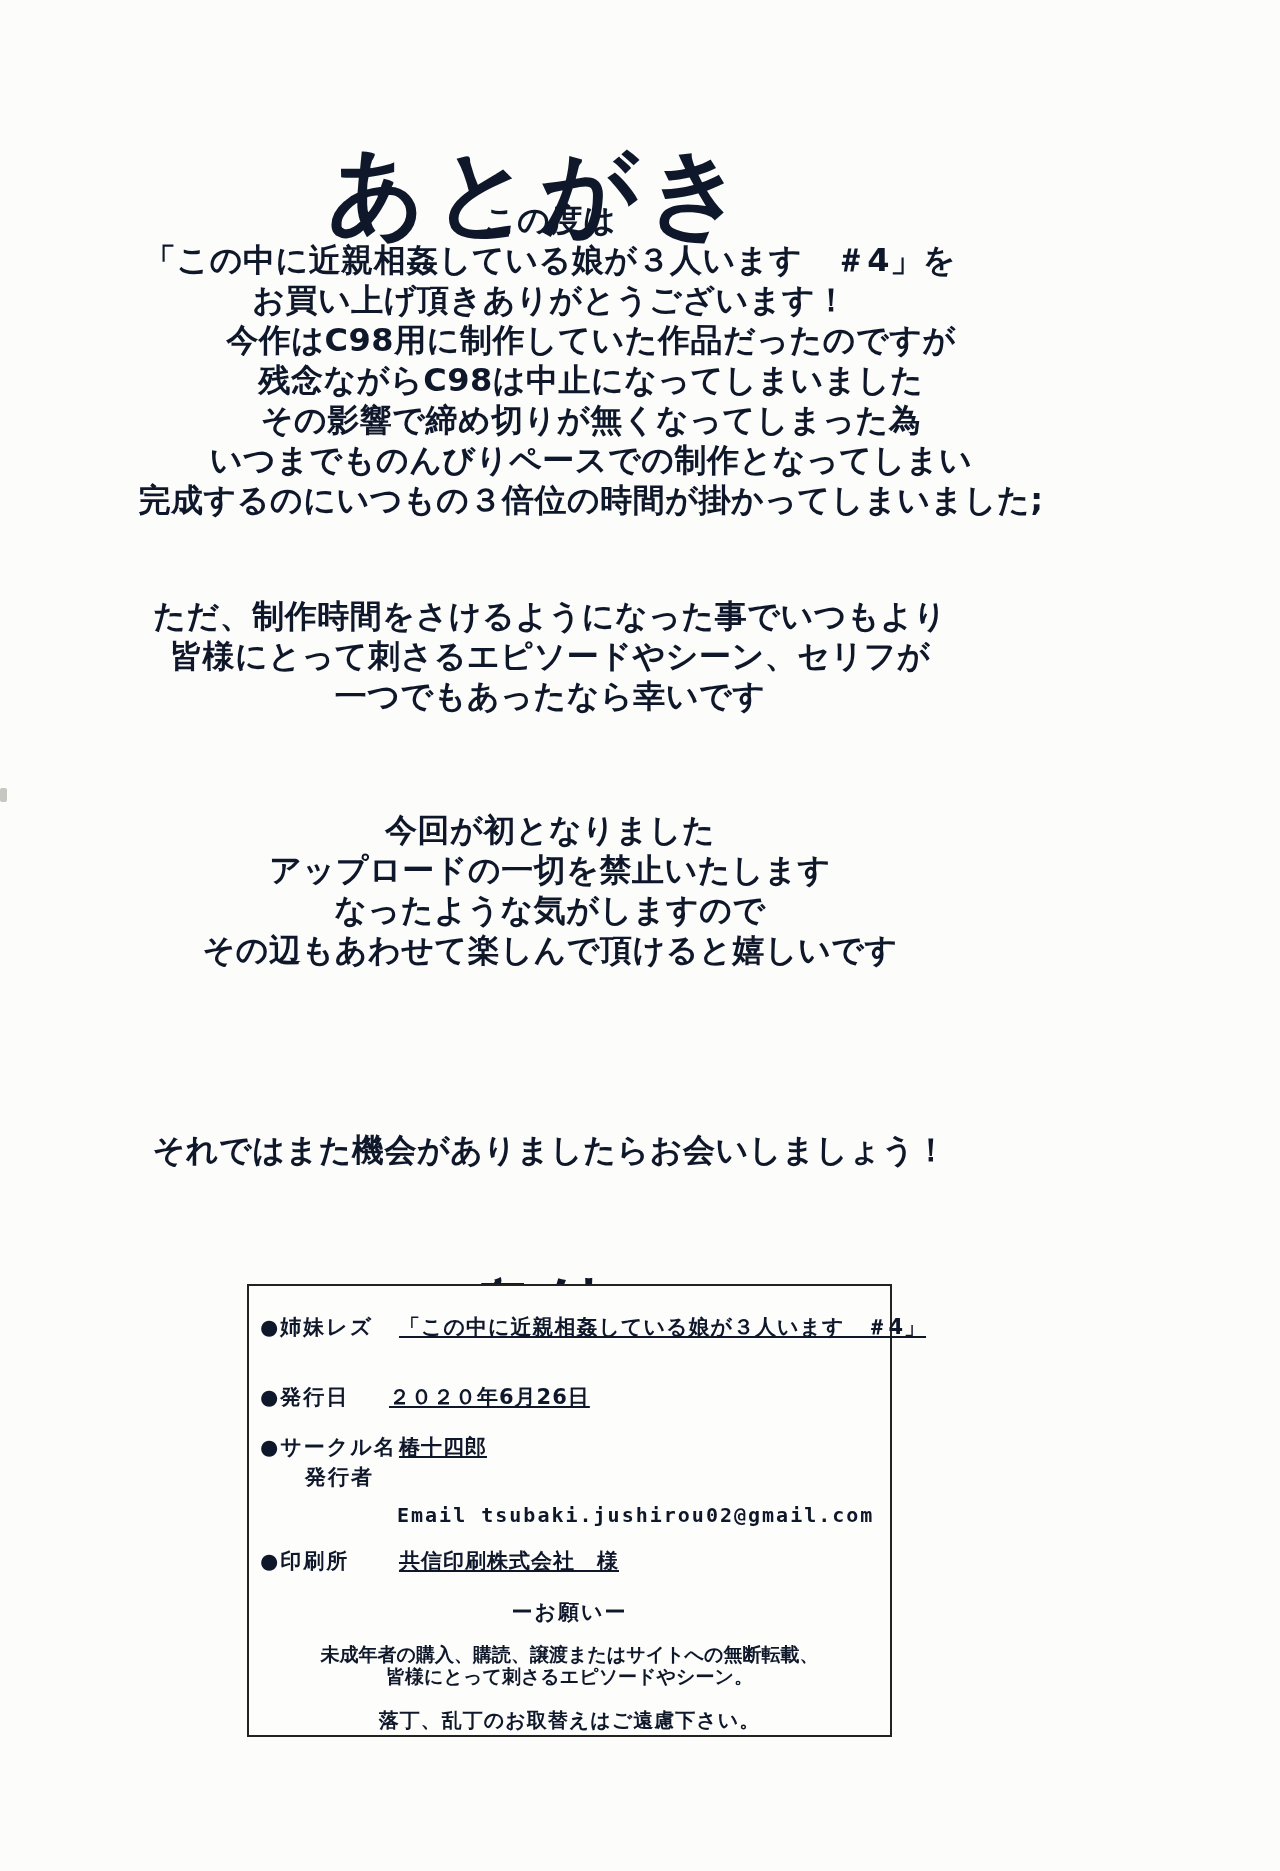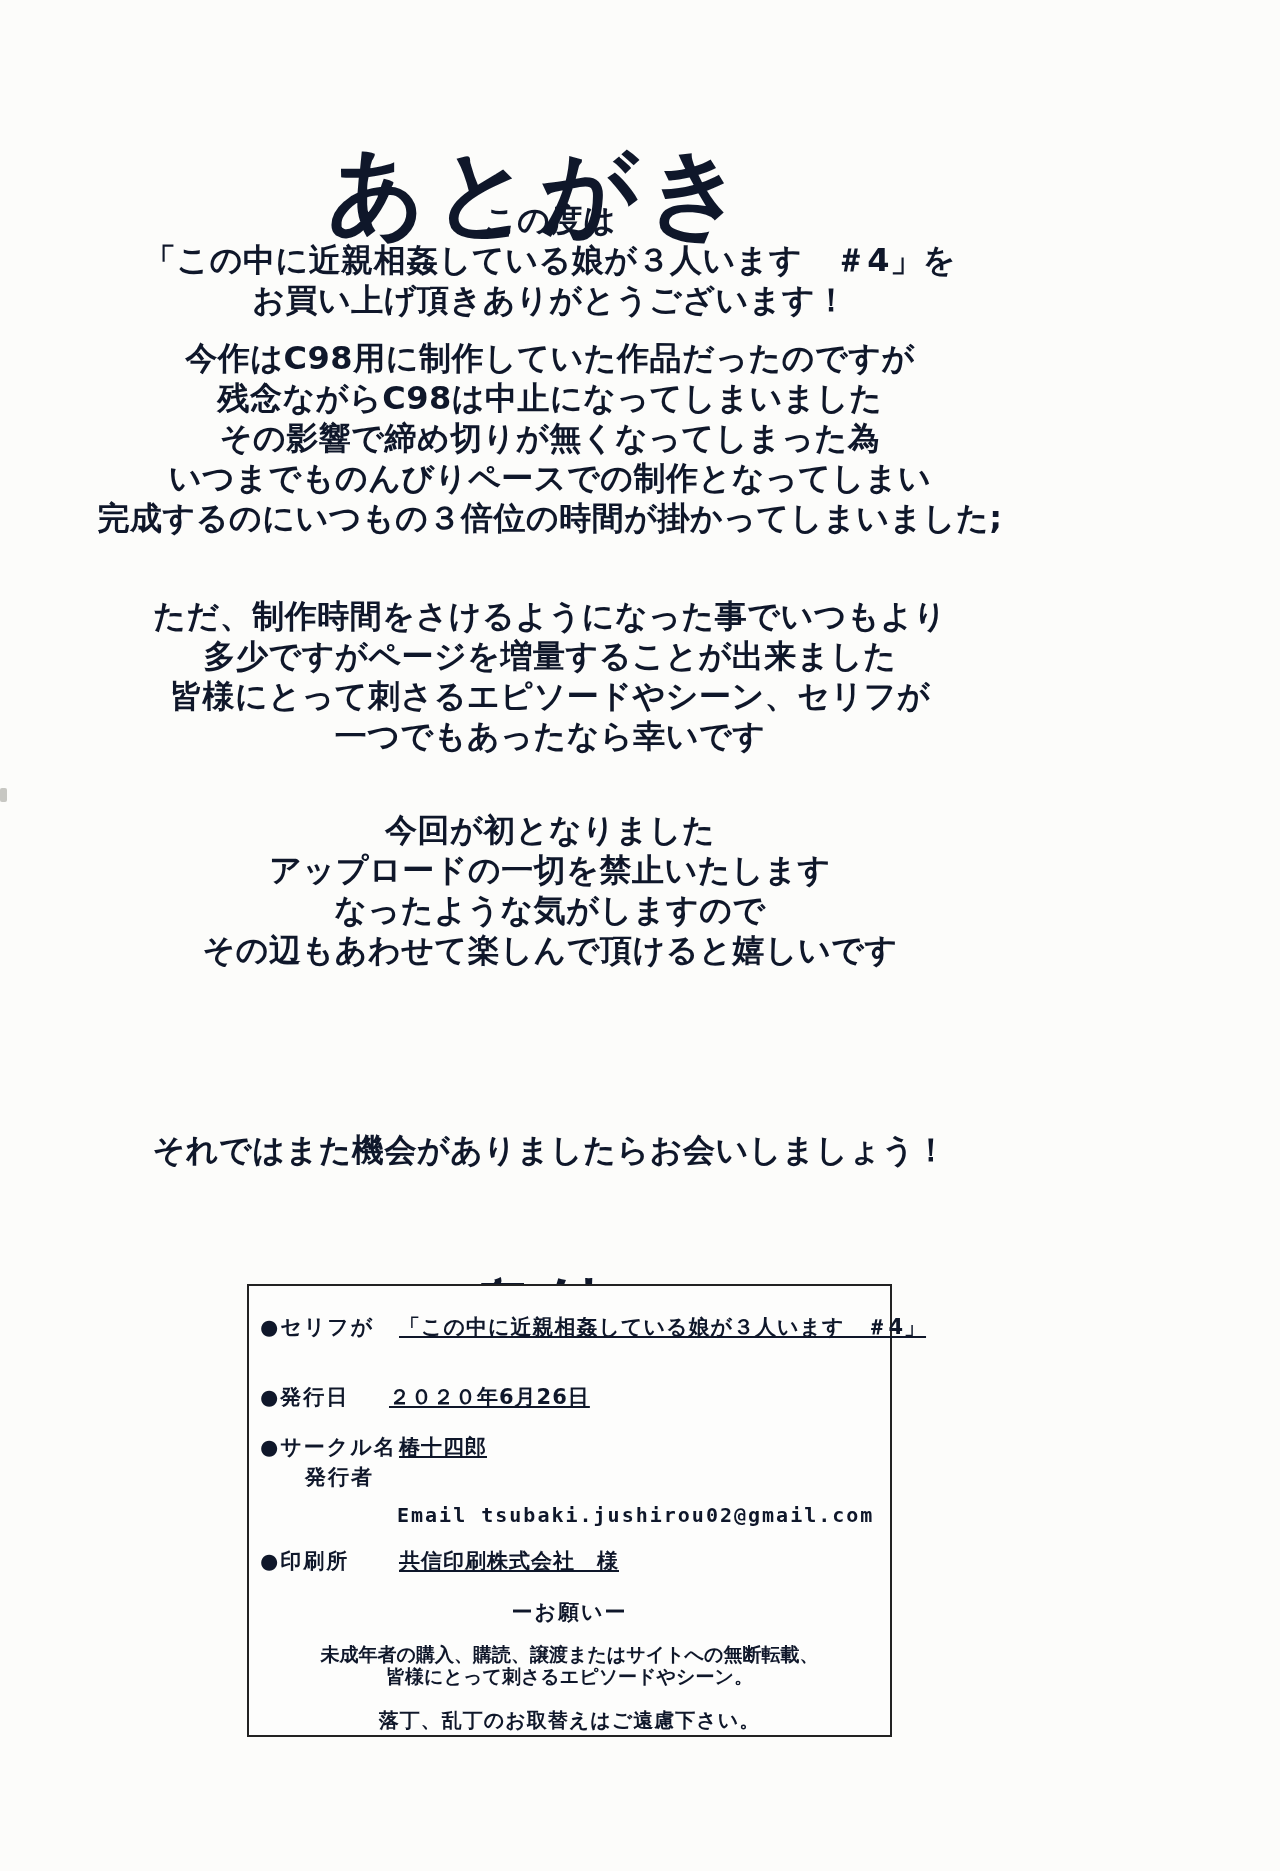--- a/index.html
+++ b/index.html
@@ -27,21 +27,21 @@
     left: 0;
     width: 1100px;
     text-align: center;
     font-size: 32px;
     font-weight: 600;
     line-height: 40px;
     letter-spacing: 0.5px;
     white-space: nowrap;
   }
   .p1 { top: 200px; }
-  .p2 { top: 338px; }
+  .p2 { top: 320px; padding-left: 41px; }
   .p3 { top: 596px; }
   .p4 { top: 810px; }
   .p5 { top: 1130px; }
   .okuzuke-title {
     position: absolute;
     top: 1212px; left: 0;
     width: 1080px;
     text-align: center;
     font-size: 64px;
     font-weight: bold;
@@ -101,42 +101,41 @@
   <div class="para p2">
     <div>今作はC98用に制作していた作品だったのですが</div>
     <div>残念ながらC98は中止になってしまいました</div>
     <div>その影響で締め切りが無くなってしまった為</div>
     <div>いつまでものんびりペースでの制作となってしまい</div>
     <div>完成するのにいつもの３倍位の時間が掛かってしまいました;</div>
   </div>
 
   <div class="para p3">
     <div>ただ、制作時間をさけるようになった事でいつもより</div>
-    <div>多少ですがページを増量することが出来ました</div>
     <div>皆様にとって刺さるエピソードやシーン、セリフが</div>
     <div>一つでもあったなら幸いです</div>
   </div>
 
   <div class="para p4">
     <div>今回が初となりました</div>
     <div>アップロードの一切を禁止いたします</div>
     <div>なったような気がしますので</div>
     <div>その辺もあわせて楽しんで頂けると嬉しいです</div>
   </div>
 
   <div class="para p5">
     <div>それではまた機会がありましたらお会いしましょう！</div>
   </div>
 
   <h2 class="okuzuke-title">奥付</h2>
 
   <div class="colophon-box">
 
     <div class="c-row" style="top:27px">
-      <span class="c-label">●セリフが</span>
+      <span class="c-label">●姉妹レズ</span>
       <span class="c-value">「この中に近親相姦している娘が３人います　＃4」</span>
     </div>
 
     <div class="c-row" style="top:97px">
       <span class="c-label">●発行日</span>
       <span class="c-value" style="left:140px">２０２０年6月26日</span>
     </div>
 
     <div class="c-row" style="top:147px">
       <span class="c-label">●サークル名</span>

